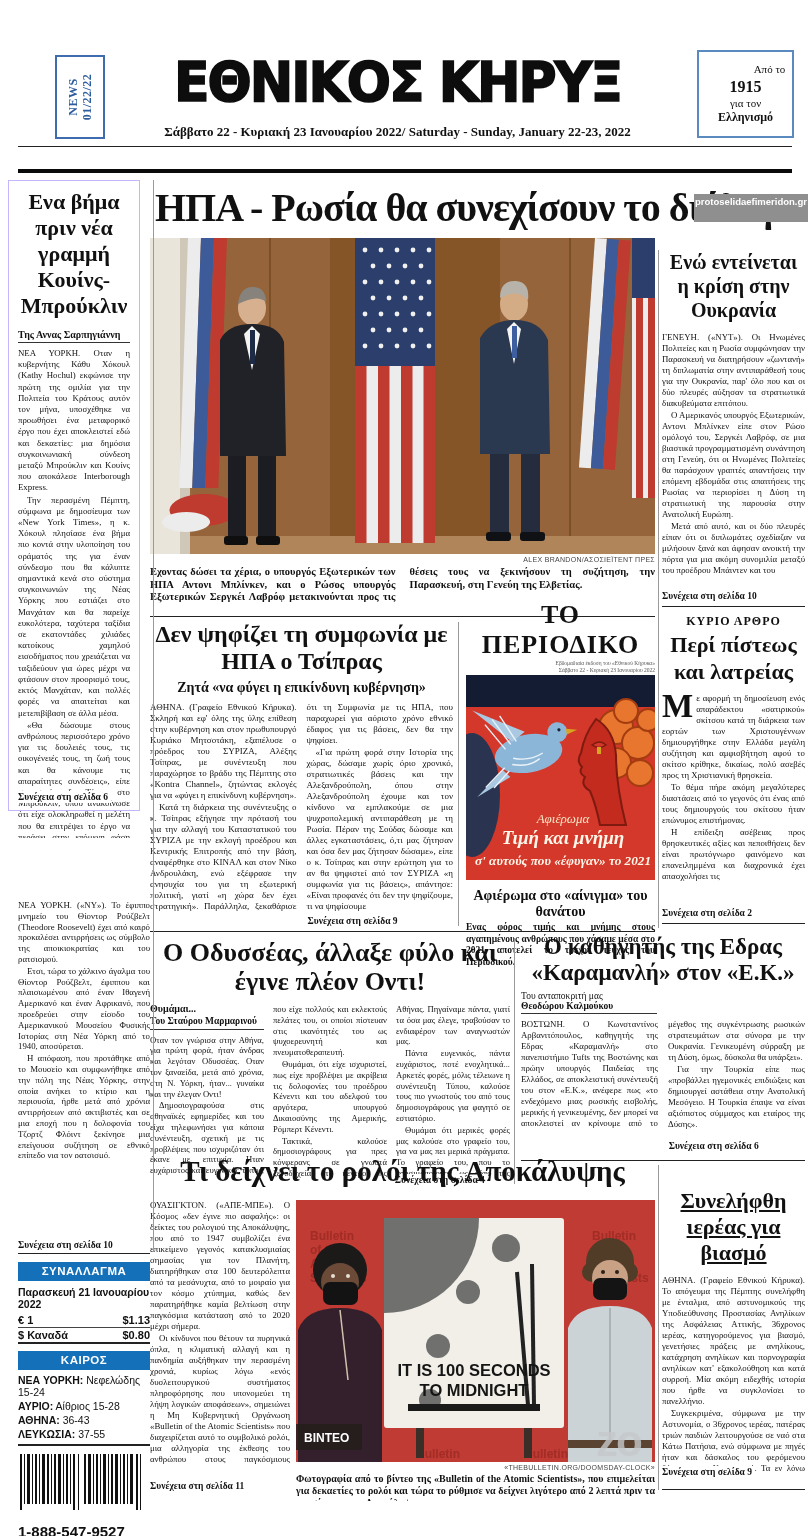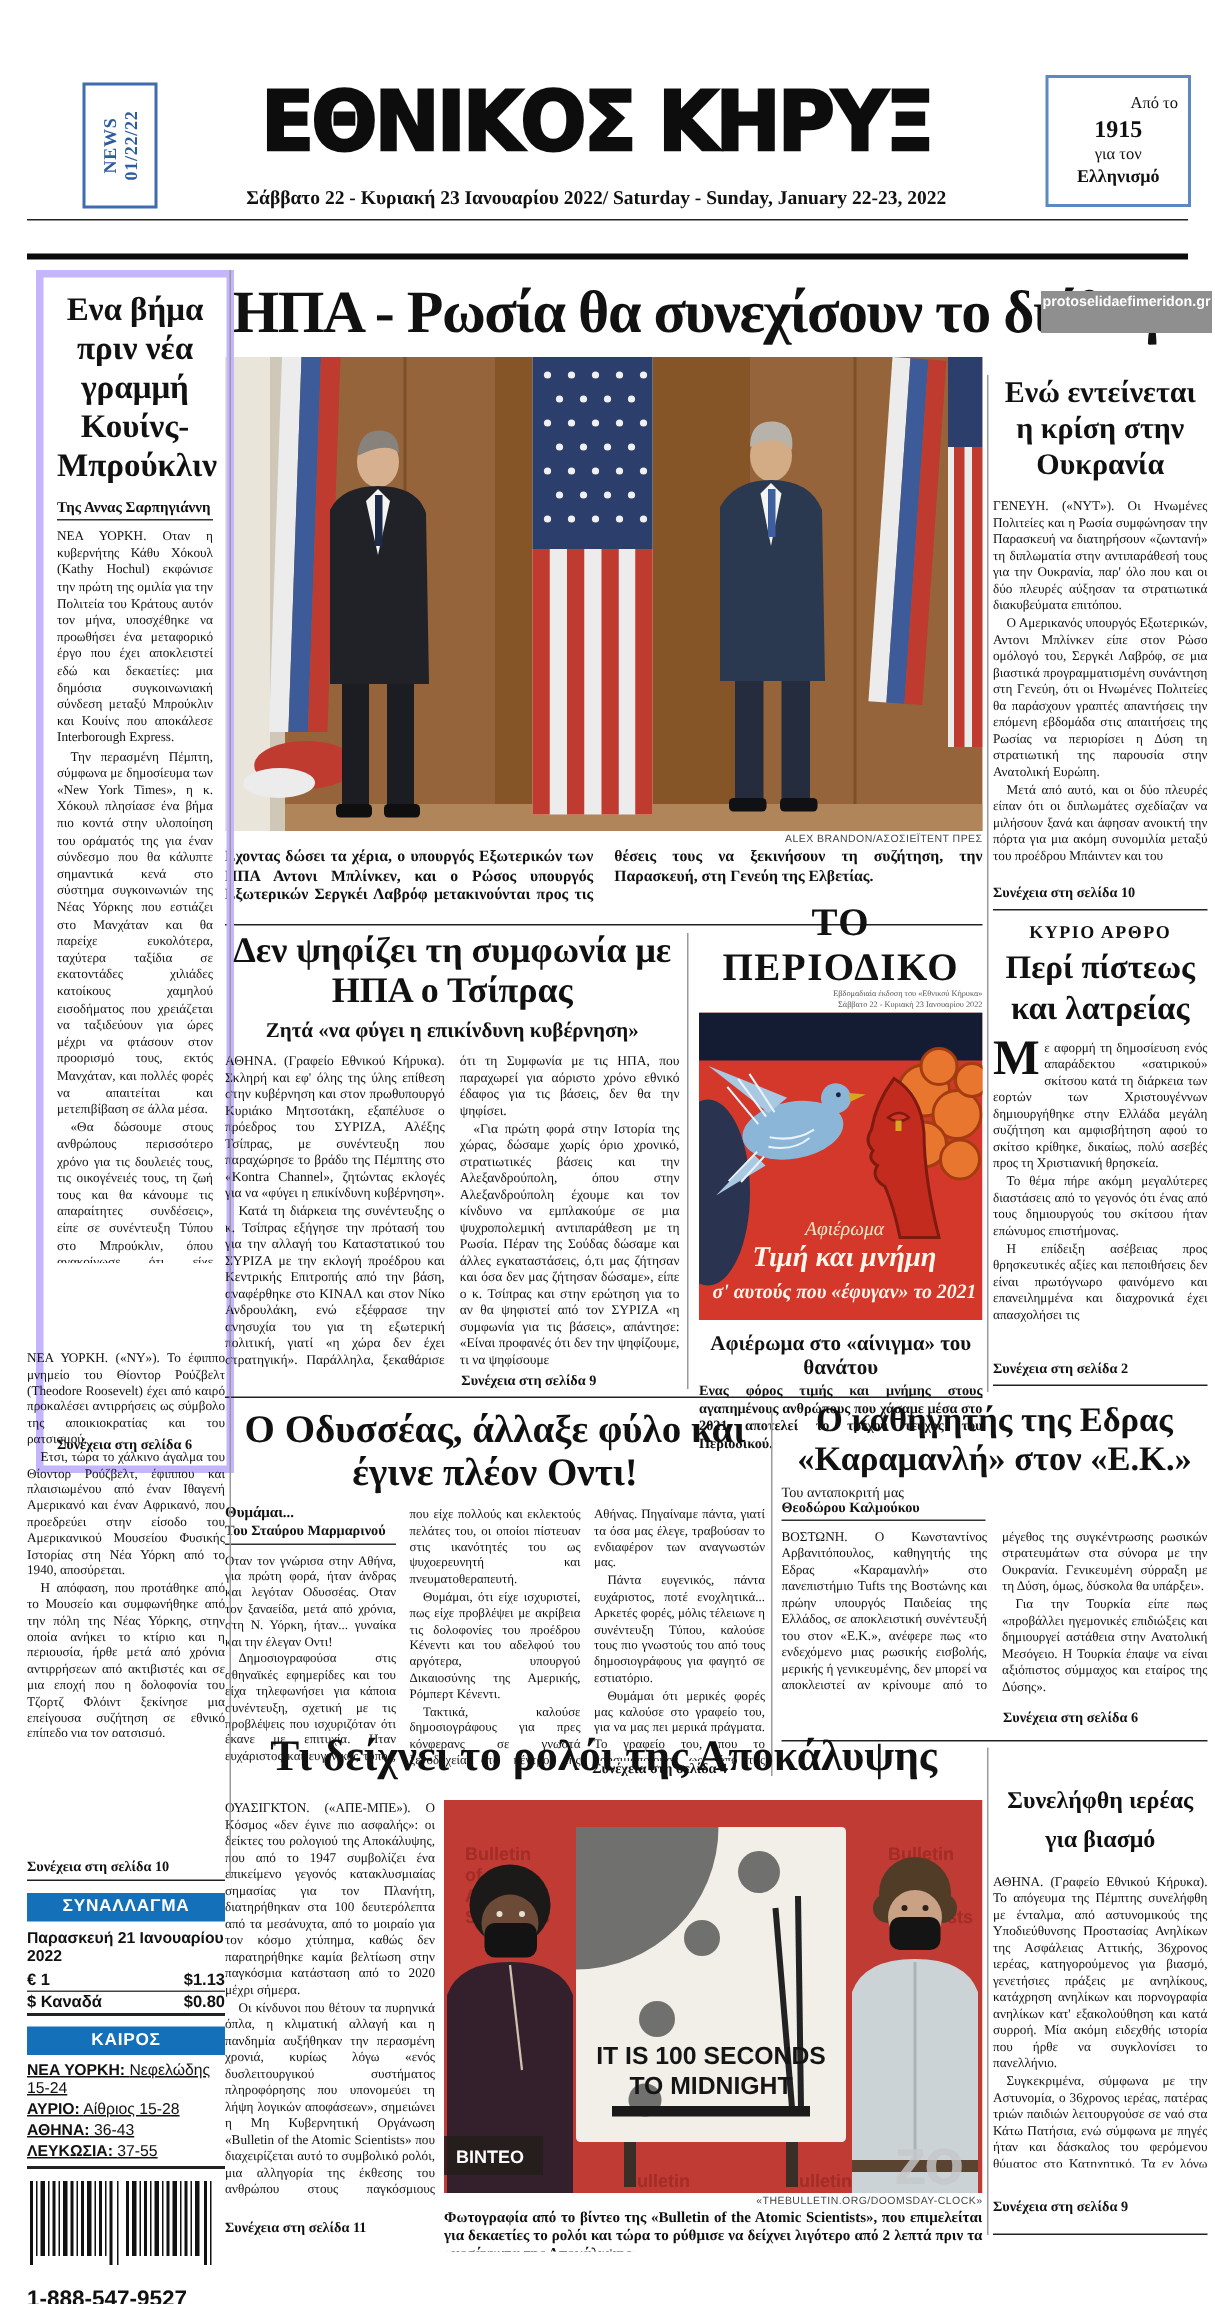--- a/index.html
+++ b/index.html
@@ -185,21 +185,21 @@
         <rect x="41" y="180" width="19" height="80" fill="#242c3e"></rect>
         <rect x="6" y="258" width="25" height="9" rx="3" fill="#101114"></rect>
         <rect x="40" y="258" width="25" height="9" rx="3" fill="#101114"></rect>
       </g>
     </svg>
   </div>
   <div class="abs credit" style="left:400px;top:556px;width:255px;">ALEX BRANDON/ΑΣΟΣΙΕΪΤΕΝΤ ΠΡΕΣ</div>
   <div class="abs caption cols2" style="left:150px;top:566px;width:505px;height:45px;column-gap:14px;overflow:hidden;">Εχοντας δώσει τα χέρια, ο υπουργός Εξωτερικών των ΗΠΑ Αντονι Μπλίνκεν, και ο Ρώσος υπουργός Εξωτερικών Σεργκέι Λαβρόφ μετακινούνται προς τις θέσεις τους να ξεκινήσουν τη συζήτηση, την Παρασκευή, στη Γενεύη της Ελβετίας.</div>
   <div class="abs hr" style="left:150px;top:616px;width:505px;"></div>
 
-  <div class="art" style="left:24px;top:180px;width:132px;height:802px;border:5px solid #c4b5fd;box-sizing:border-box;padding:8px 9px;">
+  <div class="art" style="left:8px;top:180px;width:132px;height:631px;border:1px solid #c4b5fd;box-sizing:border-box;padding:8px 9px;">
     <h2 class="headline" style="font-size:22px;line-height:26px;">Ενα βήμα πριν νέα γραμμή Κουίνς-Μπρούκλιν</h2>
     <div class="byline" style="font-size:10px;margin-top:10px;">Της Αννας Σαρπηγιάννη</div>
     <div class="body" style="font-size:8.8px;line-height:11.2px;height:490px;">
         <p>ΝΕΑ ΥΟΡΚΗ. Οταν η κυβερνήτης Κάθυ Χόκουλ (Kathy Hochul) εκφώνισε την πρώτη της ομιλία για την Πολιτεία του Κράτους αυτόν τον μήνα, υποσχέθηκε να προωθήσει ένα μεταφορικό έργο που έχει αποκλειστεί εδώ και δεκαετίες: μια δημόσια συγκοινωνιακή σύνδεση μεταξύ Μπρούκλιν και Κουίνς που αποκάλεσε Interborough Express.</p>
         <p>Την περασμένη Πέμπτη, σύμφωνα με δημοσίευμα των «New York Times», η κ. Χόκουλ πλησίασε ένα βήμα πιο κοντά στην υλοποίηση του οράματός της για έναν σύνδεσμο που θα κάλυπτε σημαντικά κενά στο σύστημα συγκοινωνιών της Νέας Υόρκης που εστιάζει στο Μανχάταν και θα παρείχε ευκολότερα, ταχύτερα ταξίδια σε εκατοντάδες χιλιάδες κατοίκους χαμηλού εισοδήματος που χρειάζεται να ταξιδεύουν για ώρες μέχρι να φτάσουν στον προορισμό τους, εκτός Μανχάταν, και πολλές φορές να απαιτείται και μετεπιβίβαση σε άλλα μέσα.</p>
         <p>«Θα δώσουμε στους ανθρώπους περισσότερο χρόνο για τις δουλειές τους, τις οικογένειές τους, τη ζωή τους και θα κάνουμε τις απαραίτητες συνδέσεις», είπε σε συνέντευξη Τύπου στο Μπρούκλιν, όπου ανακοίνωσε ότι είχε ολοκληρωθεί η μελέτη που θα επιτρέψει το έργο να περάσει στην επόμενη φάση του.</p>
       </div>
     <div class="more" style="left:9px;bottom:7px;">Συνέχεια στη σελίδα 6</div>
   </div>
 
@@ -218,21 +218,21 @@
     <div class="fx-date">Παρασκευή 21 Ιανουαρίου 2022</div>
     <div class="fx-row">
       <span>€ 1</span>
       <span>$1.13</span>
     </div>
     <div class="fx-row" style="border-bottom:2px solid #222;">
       <span>$ Καναδά</span>
       <span>$0.80</span>
     </div>
     <div class="bluebar" style="margin-top:7px;">ΚΑΙΡΟΣ</div>
-    <div style="margin-top:4px;text-decoration:underline;">
+    <div style="margin-top:4px;">
       <div class="wline"><b>ΝΕΑ ΥΟΡΚΗ:</b> <span>Νεφελώδης 15-24</span></div>
       <div class="wline"><b>ΑΥΡΙΟ:</b> <span>Αίθριος 15-28</span></div>
       <div class="wline"><b>ΑΘΗΝΑ:</b> <span>36-43</span></div>
       <div class="wline"><b>ΛΕΥΚΩΣΙΑ:</b> <span>37-55</span></div>
     </div>
     <div style="border-top:2px solid #222;margin-top:4px;padding-top:6px;">
       <svg width="126" height="60" viewBox="0 0 126 60">
         <rect x="0" y="0" width="126" height="60" fill="#fff"></rect>
         <g fill="#111">
           <rect x="2" y="2" width="2" height="56"></rect>
@@ -461,21 +461,21 @@
       <text x="8" y="242" font-family="Liberation Sans, sans-serif" font-weight="bold" font-size="12" fill="#fff">ΒΙΝΤΕΟ</text>
       <text x="300" y="256" font-family="Liberation Sans, sans-serif" font-weight="bold" font-size="44" fill="#c6c9cb" opacity="0.8" letter-spacing="-2">zo</text>
     </svg>
   </div>
   <div class="abs credit" style="left:400px;top:1464px;width:255px;">«THEBULLETIN.ORG/DOOMSDAY-CLOCK»</div>
   <div class="abs caption" style="left:296px;top:1473px;width:359px;height:28px;overflow:hidden;font-size:10px;">Φωτογραφία από το βίντεο της «Bulletin of the Atomic Scientists», που επιμελείται για δεκαετίες το ρολόι και τώρα το ρύθμισε να δείχνει λιγότερο από 2 λεπτά πριν τα «μεσάνυχτα της Αποκάλυψης».</div>
 
   <div class="abs vr" style="left:658px;top:1165px;height:325px;"></div>
 
   <div class="art" style="left:662px;top:1188px;width:143px;height:290px;">
-    <h2 class="headline" style="font-size:16px;line-height:26px;">Συνελήφθη ιερέας για βιασμό</h2>
+    <h2 class="headline" style="font-size:22px;line-height:26px;text-decoration:underline;">Συνελήφθη ιερέας για βιασμό</h2>
     <div class="body" style="font-size:8.8px;line-height:11px;height:196px;margin-top:9px;">
         <p>ΑΘΗΝΑ. (Γραφείο Εθνικού Κήρυκα). Το απόγευμα της Πέμπτης συνελήφθη με ένταλμα, από αστυνομικούς της Υποδιεύθυνσης Προστασίας Ανηλίκων της Ασφάλειας Αττικής, 36χρονος ιερέας, κατηγορούμενος για βιασμό, γενετήσιες πράξεις με ανηλίκους, κατάχρηση ανηλίκων και πορνογραφία ανηλίκων κατ' εξακολούθηση και κατά συρροή. Μία ακόμη ειδεχθής ιστορία που ήρθε να συγκλονίσει το πανελλήνιο.</p>
         <p>Συγκεκριμένα, σύμφωνα με την Αστυνομία, ο 36χρονος ιερέας, πατέρας τριών παιδιών λειτουργούσε σε ναό στα Κάτω Πατήσια, ενώ σύμφωνα με πηγές ήταν και δάσκαλος του φερόμενου θύματος στο Κατηχητικό. Τα εν λόγω αδικήματα για τα οποία κατηγορείται ο κληρικός (βιασμός, κατάχρηση σε ασέλγεια, αποπλάνηση και πορνογραφία</p>
       </div>
     <div class="more">Συνέχεια στη σελίδα 9</div>
   </div>
   <div class="abs hr" style="left:662px;top:1489px;width:143px;"></div>
   <div class="abs vr" style="left:153px;top:180px;height:1072px;"></div>
 
 </div>

